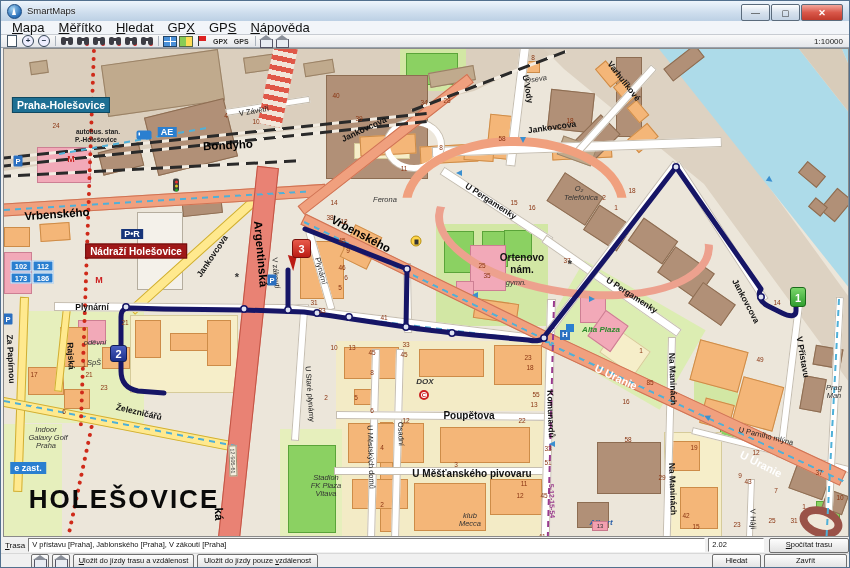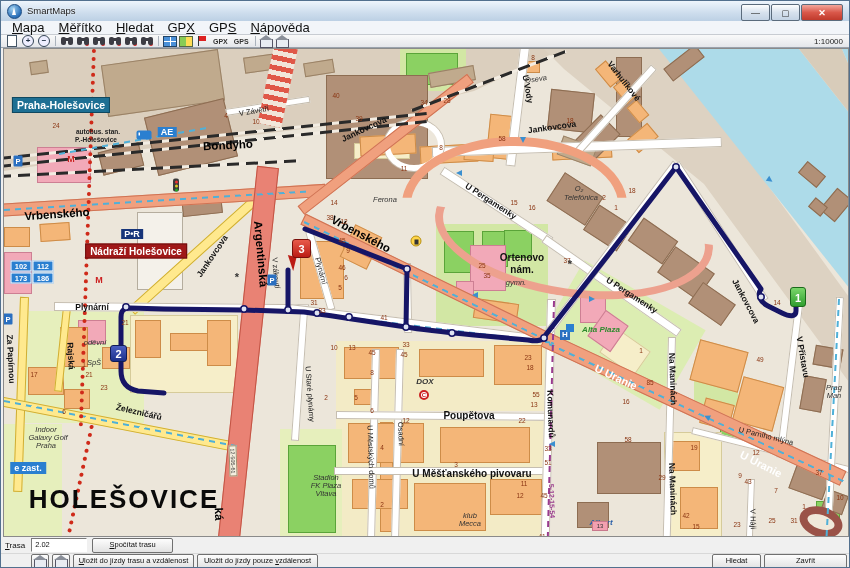--- a/index.html
+++ b/index.html
@@ -573,20 +573,21 @@
     <div id="markers-layer">
         <div class="mk mGreen" style="left: 786px; top: 238px; width: 16px; height: 20px; font-size: 11px; line-height: 20px;">1</div>
         <div class="mk mBlue" style="left: 106px; top: 296px; width: 17px; height: 17px; font-size: 11px; line-height: 17px;">2</div>
         <div class="mtail" style="left: 282px; top: 207px; transform: rotate(14deg);"></div>
         <div class="mk mRed" style="left: 288px; top: 190px; width: 19px; height: 19px; font-size: 11px; line-height: 19px;">3</div>
       </div>
   </div>
 
   <div class="row1">
     <span class="slabel"><u>T</u>rasa</span>
+    <span class="field" style="width:676px;">V přístavu [Praha], Jablonského [Praha], V zákoutí [Praha]</span>
     <span class="field" style="width:48px;margin-left:3px;">2.02</span>
     <span class="btn" style="width:79px;margin-left:5px;"><u>S</u>počítat trasu</span>
   </div>
 
   <div class="row2">
     <span style="width:30px;"></span>
     <span class="homebtn">
         <span class="homeico"></span>
       </span>
     <span class="homebtn">

